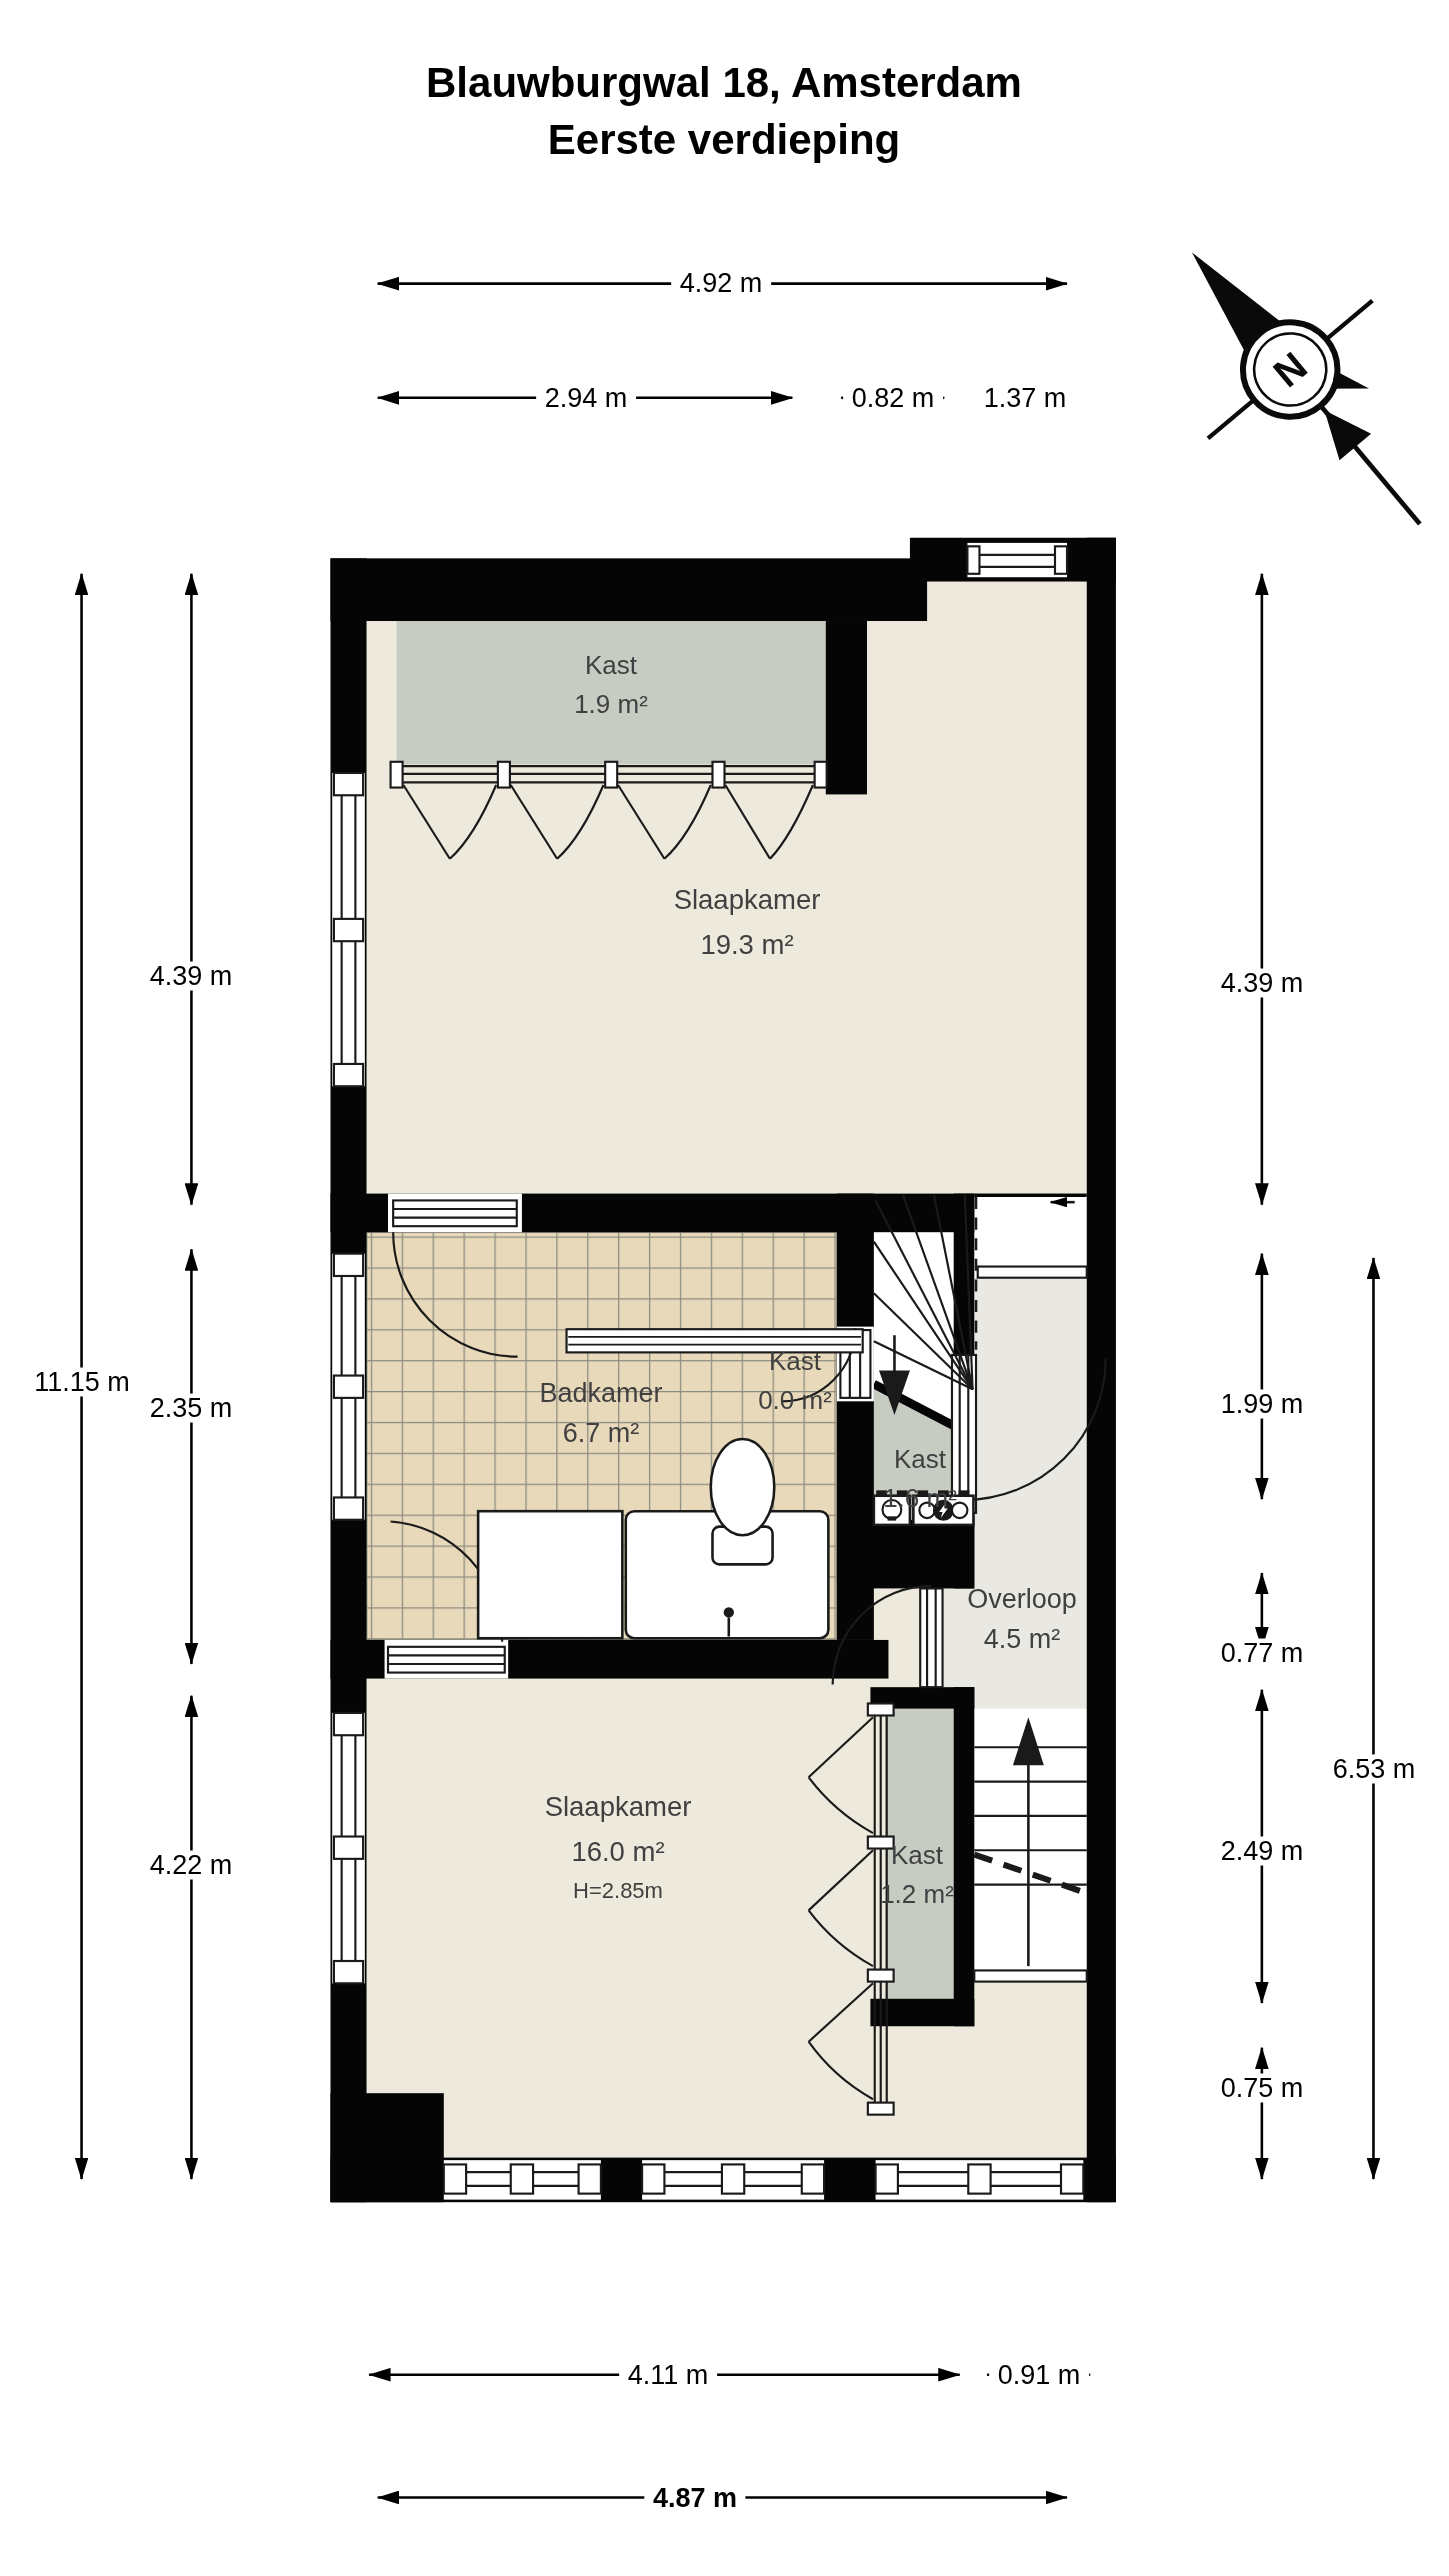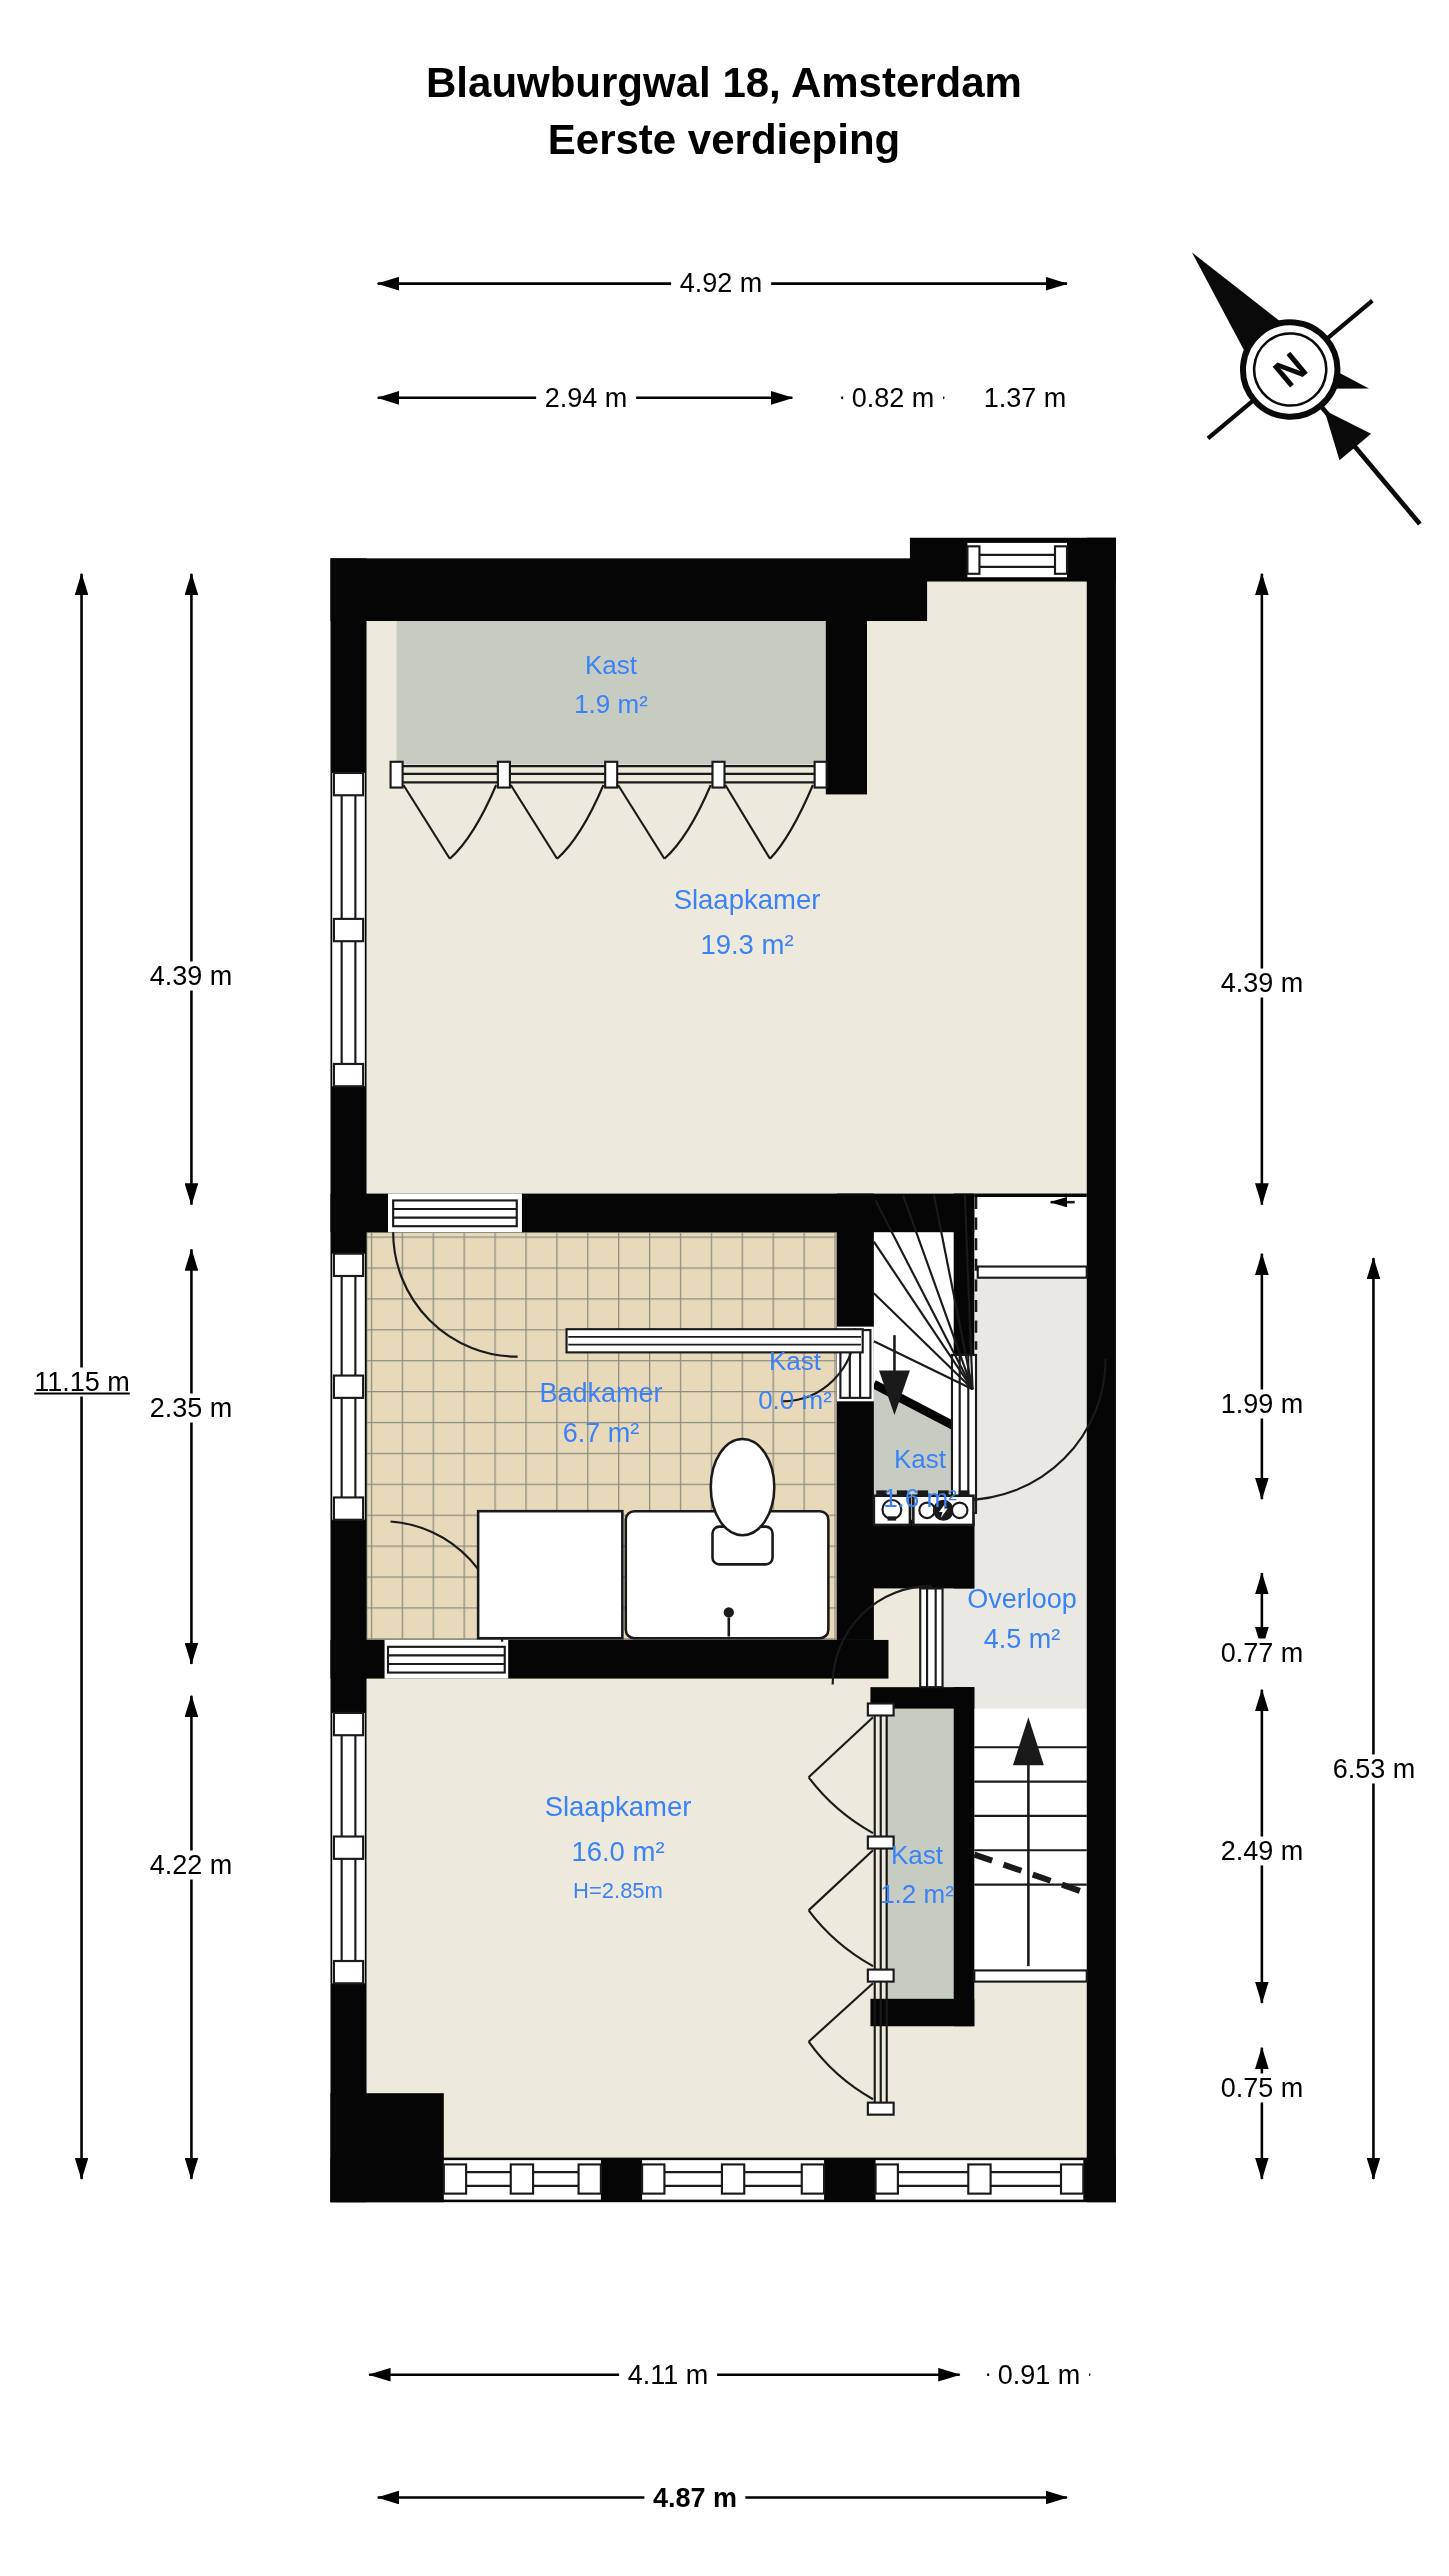--- a/index.html
+++ b/index.html
@@ -4,21 +4,21 @@
 <style>
   html,body{margin:0;padding:0;background:#fff;}
   #page{position:relative;width:1449px;height:2576px;background:#ffffff;overflow:hidden;
         font-family:"Liberation Sans", sans-serif;color:#000;}
   svg{position:absolute;left:0;top:0;}
   .title{position:absolute;left:724px;top:55px;transform:translateX(-50%);
          text-align:center;font-size:42px;font-weight:bold;line-height:1.35;white-space:nowrap;}
   .dim{position:absolute;transform:translate(-50%,-50%);background:#fff;padding:0 8.6px;
        font-size:27px;line-height:29px;white-space:nowrap;}
   .rlabel{position:absolute;transform:translate(-50%,-50%);text-align:center;
-          color:#3b82f6;white-space:nowrap;}
+          color:#404040;white-space:nowrap;}
   .rlabel span{display:block;}
   .s32 span{font-size:27.5px;line-height:45px;}
   .s31 span{font-size:27px;line-height:40px;}
   .s30 span{font-size:26px;line-height:39px;}
   .hnote{font-size:22px !important;line-height:34px !important;}
 </style>
 </head>
 <body>
 
 <div id="page">
@@ -343,21 +343,21 @@
 </div>
 <div class="rlabel s30" style="left:917px;top:1875px;">
   <span>Kast</span>
       <span>1.2 m²</span>
 </div>
 
 <div class="dim" style="left:721px;top:283px;">4.92 m</div>
 <div class="dim" style="left:586px;top:398px;">2.94 m</div>
 <div class="dim" style="left:893px;top:398px;">0.82 m</div>
 <div class="dim" style="left:1025px;top:398px;">1.37 m</div>
-<div class="dim" style="left:82px;top:1382px;text-decoration:underline;">11.15 m</div>
+<div class="dim" style="left:82px;top:1382px;">11.15 m</div>
 <div class="dim" style="left:191px;top:976px;">4.39 m</div>
 <div class="dim" style="left:191px;top:1408px;">2.35 m</div>
 <div class="dim" style="left:191px;top:1865px;">4.22 m</div>
 <div class="dim" style="left:1262px;top:983px;">4.39 m</div>
 <div class="dim" style="left:1262px;top:1404px;">1.99 m</div>
 <div class="dim" style="left:1262px;top:1613px;margin-top:40px;">0.77 m</div>
 <div class="dim" style="left:1262px;top:1851px;">2.49 m</div>
 <div class="dim" style="left:1262px;top:2088px;">0.75 m</div>
 <div class="dim" style="left:1374px;top:1769px;">6.53 m</div>
 <div class="dim" style="left:668px;top:2375px;">4.11 m</div>

